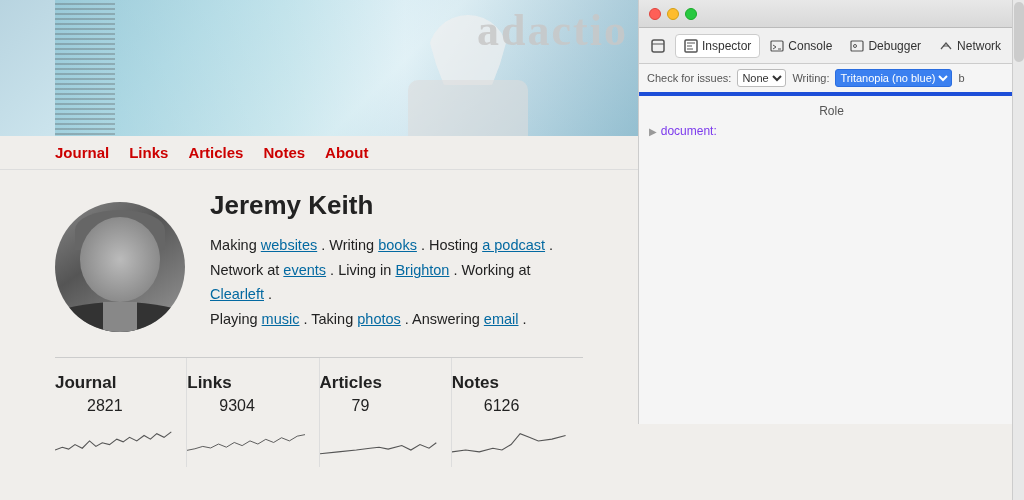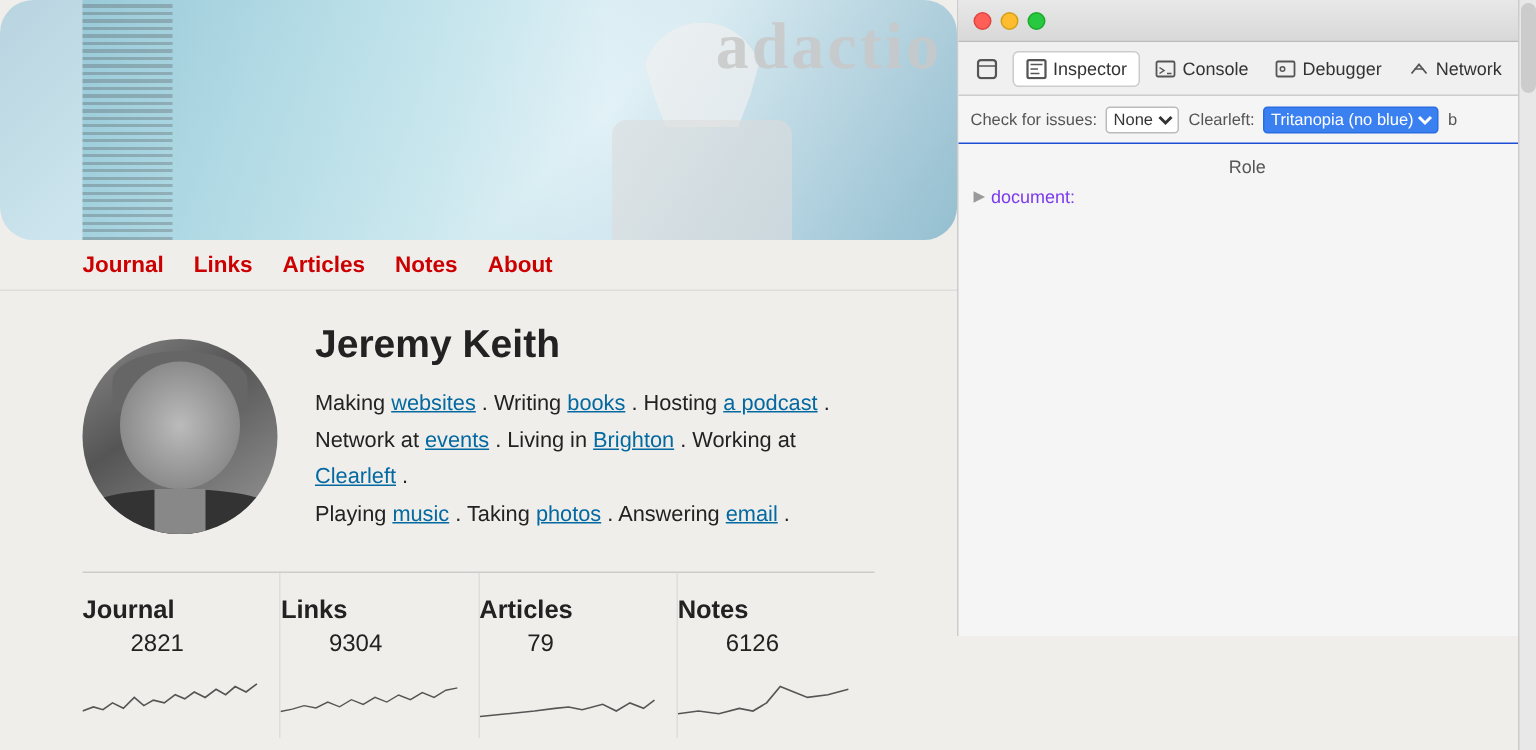--- a/index.html
+++ b/index.html
@@ -19,25 +19,24 @@
       height: 500px;
       background: #f0eeeb;
       overflow: hidden;
       position: relative;
       flex-shrink: 0;
     }
 
     
     #header-banner {
       width: 100%;
-      height: 160px;
+      height: 136px;
       background: linear-gradient(135deg, #b8d4e0 0%, #d0e8f0 30%, #e8f4f8 60%, #c5dde8 80%, #a0c8d8 100%);
       position: relative;
       overflow: hidden;
-      border-radius: 22px;
     }
 
     
     .trooper-shape {
       position: absolute;
       right: 60px;
       top: 10px;
       width: 200px;
       height: 140px;
     }
@@ -317,21 +316,21 @@
     .devtools-tab svg {
       width: 14px;
       height: 14px;
     }
 
     #devtools-toolbar {
       display: flex;
       align-items: center;
       height: 32px;
       background: #f5f5f5;
-      border-bottom: 1px solid #1d4ed8;
+      border-bottom: 4px solid #1d4ed8;
       padding: 0 8px;
       gap: 6px;
       font-size: 11px;
       font-family: -apple-system, Arial, sans-serif;
     }
 
     .toolbar-label {
       color: #555;
     }
 
@@ -545,21 +544,21 @@
       </svg>
       <span>Network</span>
     </div>
   </div>
 
   <div id="devtools-toolbar">
     <span class="toolbar-label">Check for issues:</span>
     <select class="toolbar-select">
       <option>None</option>
     </select>
-    <span class="toolbar-label">Clearleft:</span>
+    <span class="toolbar-label">Writing:</span>
     <select class="toolbar-select toolbar-select-highlighted">
       <option>Tritanopia (no blue)</option>
     </select>
     <span class="toolbar-label">b</span>
   </div>
 
   <div id="role-section">
     <div class="role-label">Role</div>
     <div class="role-tree-item">
       <span class="tree-triangle">▶</span>

